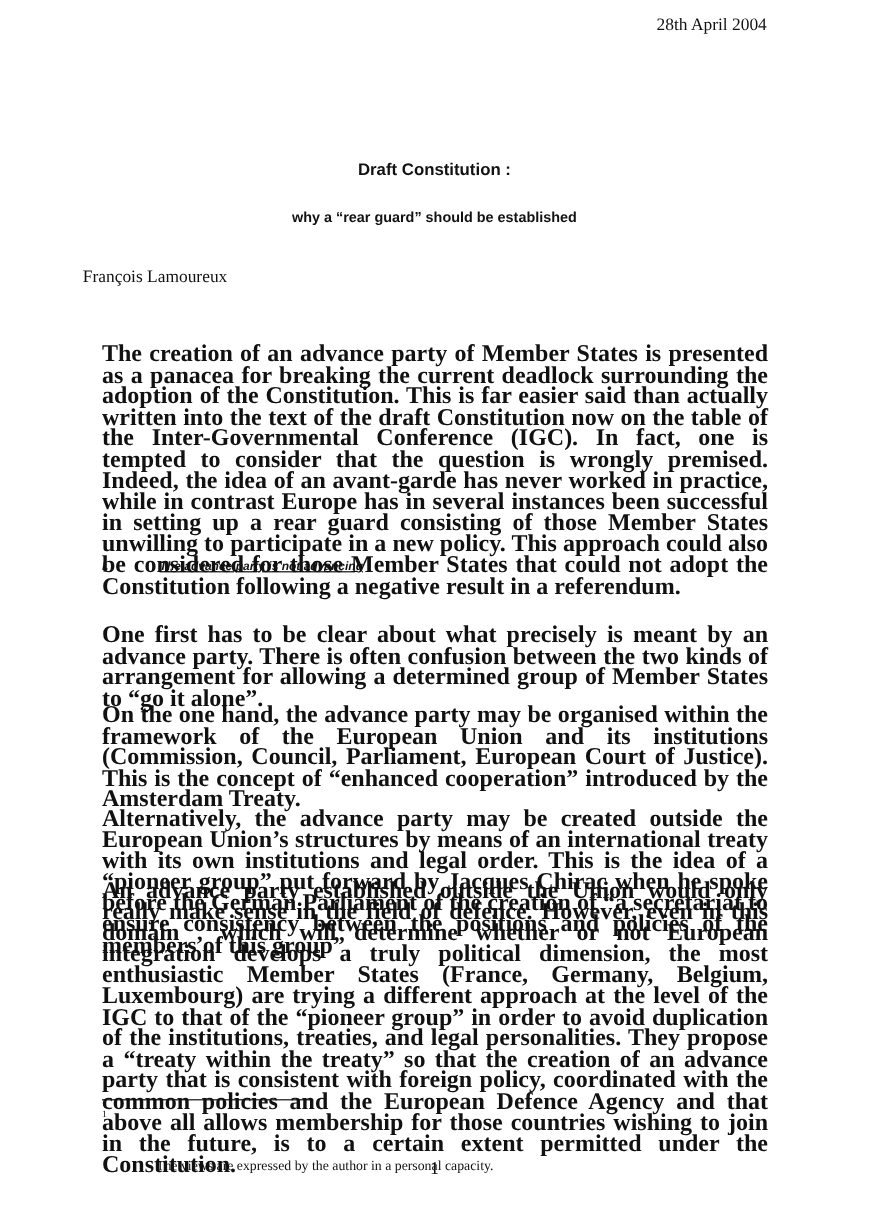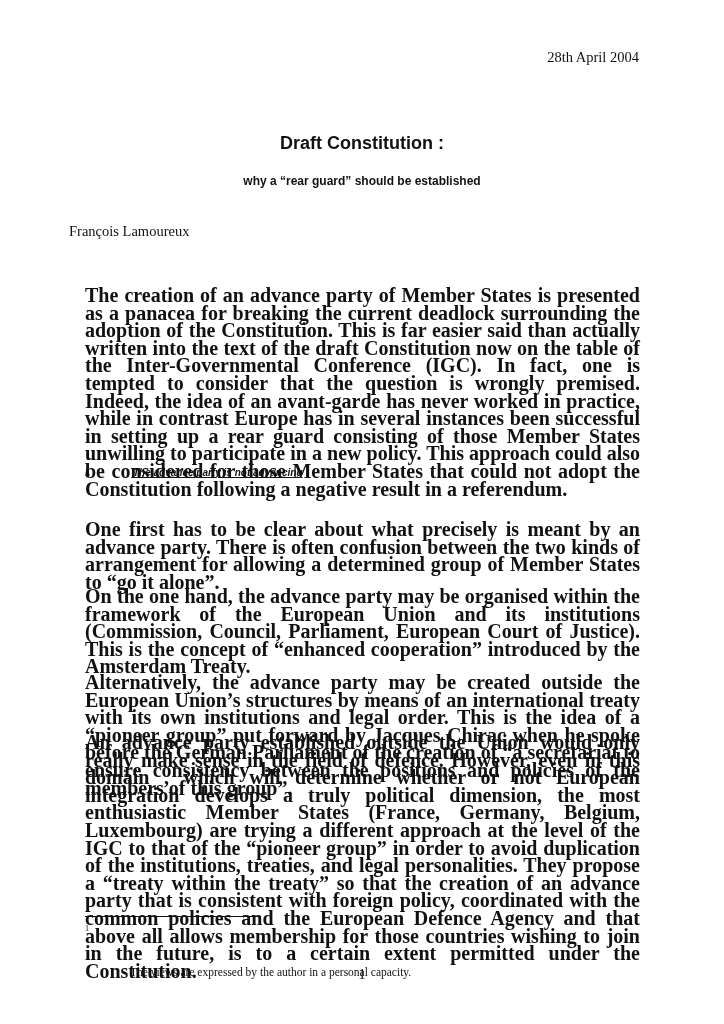--- a/index.html
+++ b/index.html
@@ -1,21 +1,21 @@
 <!DOCTYPE html>
 <html><head>
 <meta charset="utf-8">
 <style>
   html, body { margin: 0; padding: 0; background: #ffffff; }
   body { width: 724px; height: 1024px; position: relative; overflow: hidden; color: #111; }
   .page { position: absolute; left: 0; top: 0; width: 724px; height: 1024px; }
   .serif { font-family: "Liberation Serif", "DejaVu Serif", serif; }
   .sans { font-family: "Liberation Sans", "DejaVu Sans", sans-serif; }
-  .date { position: absolute; top: 13px; right: 85px; font-size: 14.5px; margin-top: 36px; }
-  .title1 { position: absolute; top: 133px; left: 0; width: 724px; text-align: center; font-weight: bold; font-size: 18px; }
+  .date { position: absolute; top: 13px; right: 85px; font-size: 14.5px; }
+  .title1 { position: absolute; top: 133px; left: 0; width: 724px; text-align: center; font-weight: bold; font-size: 14px; }
   .title2 { position: absolute; top: 174px; left: 0; width: 724px; text-align: center; font-weight: bold; font-size: 12px; }
   .author { position: absolute; top: 222px; left: 69px; font-size: 14.5px; line-height: 18px; }
   .affil { position: absolute; top: 240px; left: 85px; font-size: 14.5px; font-style: italic; line-height: 18px; }
   .affil sup { font-size: 9px; vertical-align: super; }
   .para { position: absolute; left: 85px; width: 555px; font-size: 20px; line-height: 17.6px; text-align: justify; margin: 0; font-weight: bold; }
   .p1 { top: 287px; }
   .section { position: absolute; top: 467px; left: 85px; font-weight: bold; font-style: italic; font-size: 10px; }
   .section-num { display: inline-block; width: 48px; }
   .section-title { text-decoration: underline; }
   .p2 { top: 521px; }

